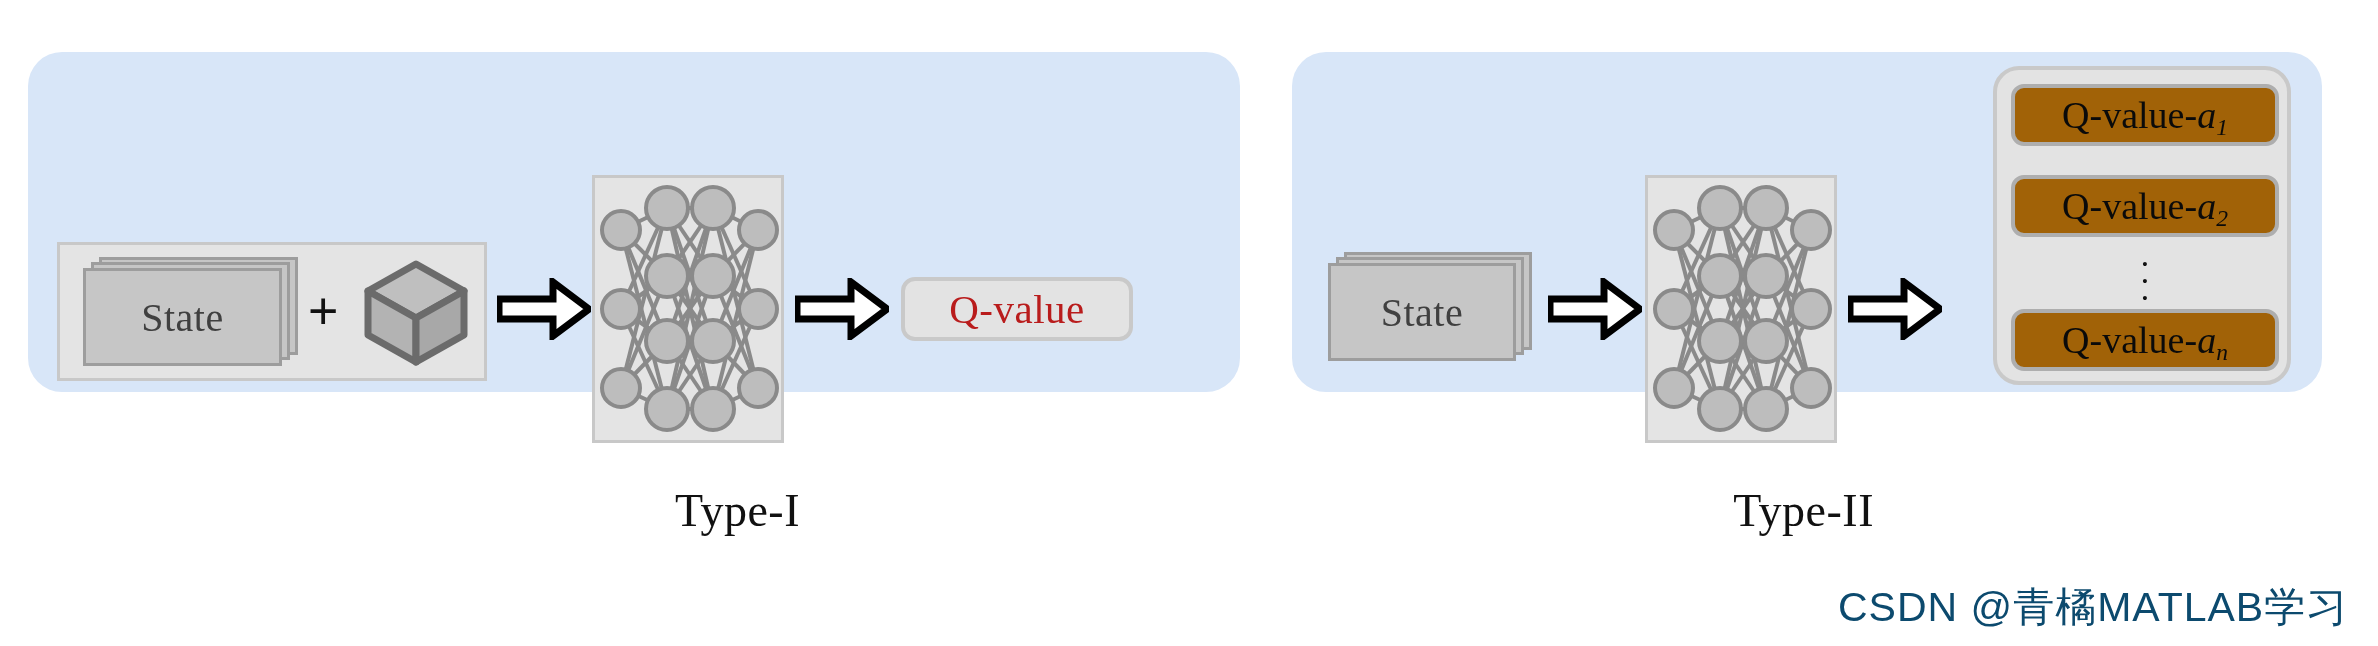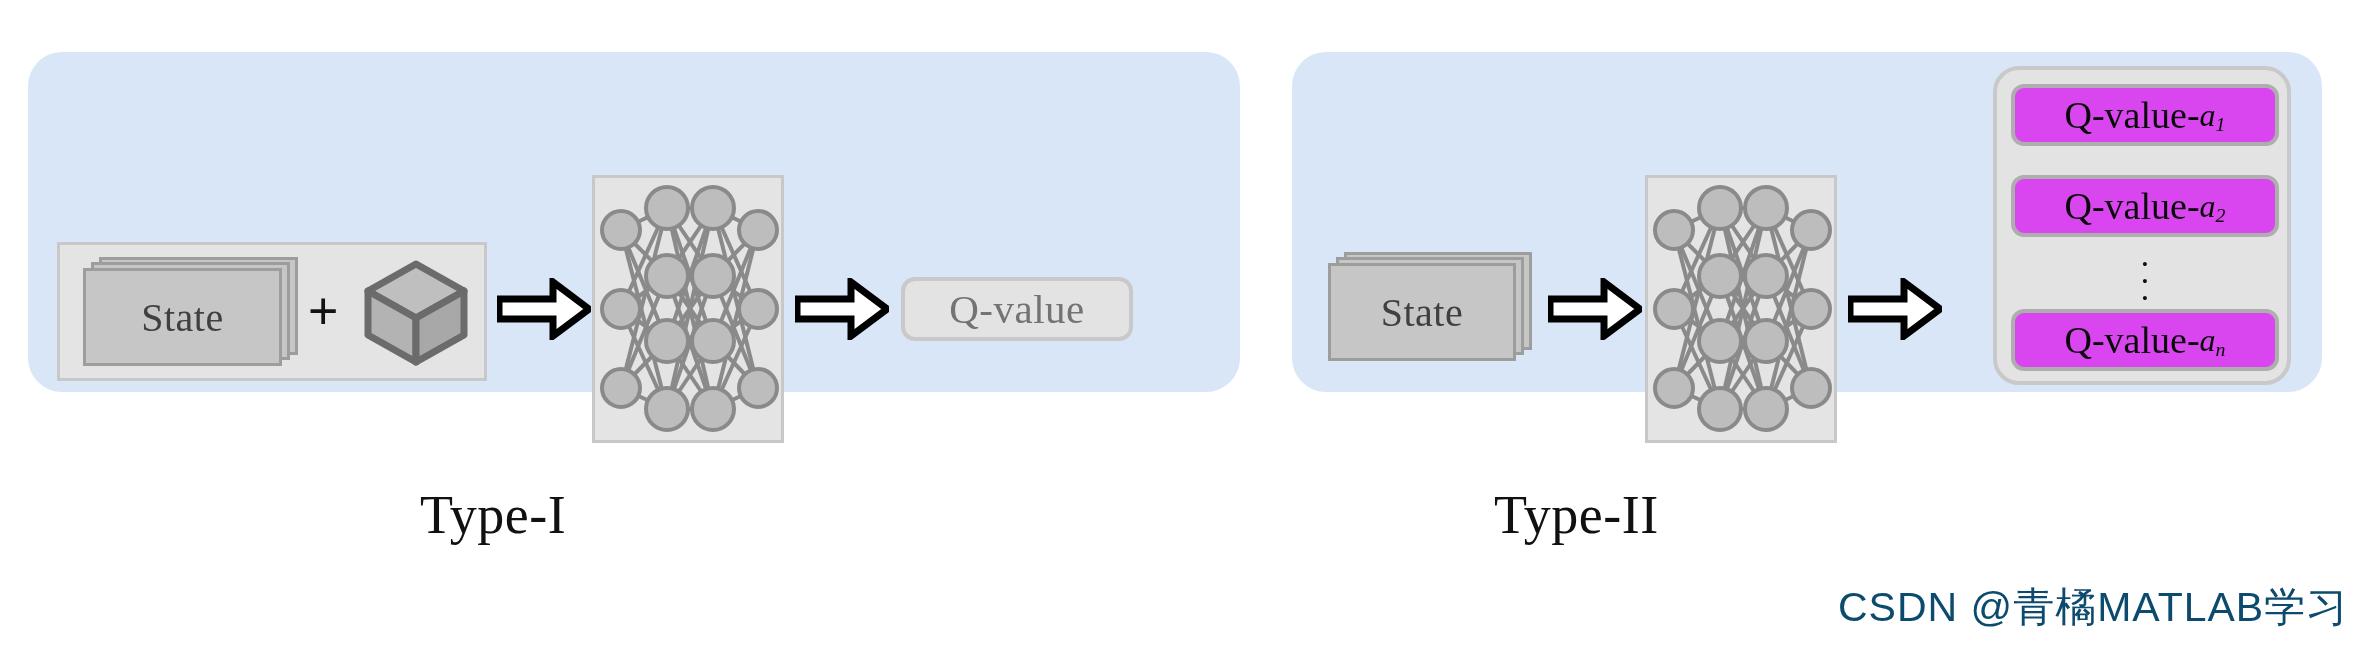--- a/index.html
+++ b/index.html
@@ -24,23 +24,23 @@
   .panel {
     position: absolute;
     background: #d8e6f8;
     border-radius: 34px;
   }
   #panel-type-1 { left: 28px;   top: 52px; width: 1212px; height: 340px; }
   #panel-type-2 { left: 1292px; top: 52px; width: 1030px; height: 340px; }
 
   .panel-caption {
     position: absolute;
-    text-align: left;
+    text-align: right;
     color: #111111;
-    font-size: 54px;
+    font-size: 46px;
     line-height: 1;
     letter-spacing: 0.5px;
     white-space: nowrap;
   }
   #caption-type-1 { left: 420px;  top: 488px; width: 380px; }
   #caption-type-2 { left: 1494px; top: 488px; width: 380px; }
 
   
   .group-box {
     position: absolute;
@@ -102,52 +102,52 @@
   .qpill {
     position: absolute;
     background: #e3e3e3;
     border: 4px solid #c9c9c9;
     border-radius: 14px;
     box-sizing: border-box;
     display: flex;
     align-items: center;
     justify-content: center;
     font-size: 41px;
-    color: #737373;
+    color: #b91c1c;
     letter-spacing: 0.5px;
     white-space: nowrap;
   }
 
   
   .qlist {
     position: absolute;
     background: #e3e3e3;
     border: 4px solid #c9c9c9;
     border-radius: 26px;
     box-sizing: border-box;
   }
   .qitem {
     position: absolute;
     left: 14px;
     width: 268px;
     height: 62px;
-    background: #d946ef;
+    background: #a16207;
     border: 4px solid #aeaeae;
     border-radius: 13px;
     box-sizing: border-box;
     display: flex;
     align-items: center;
     justify-content: center;
     font-size: 38px;
     color: #0a0a0a;
     white-space: nowrap;
   }
   .qitem .sub {
     font-style: italic;
-    font-size: 32px;
+    font-size: 38px;
   }
   .qitem .sub sub {
     font-style: italic;
     font-size: 0.62em;
     vertical-align: baseline;
     position: relative;
     top: 0.28em;
   }
   .vdots {
     position: absolute;

